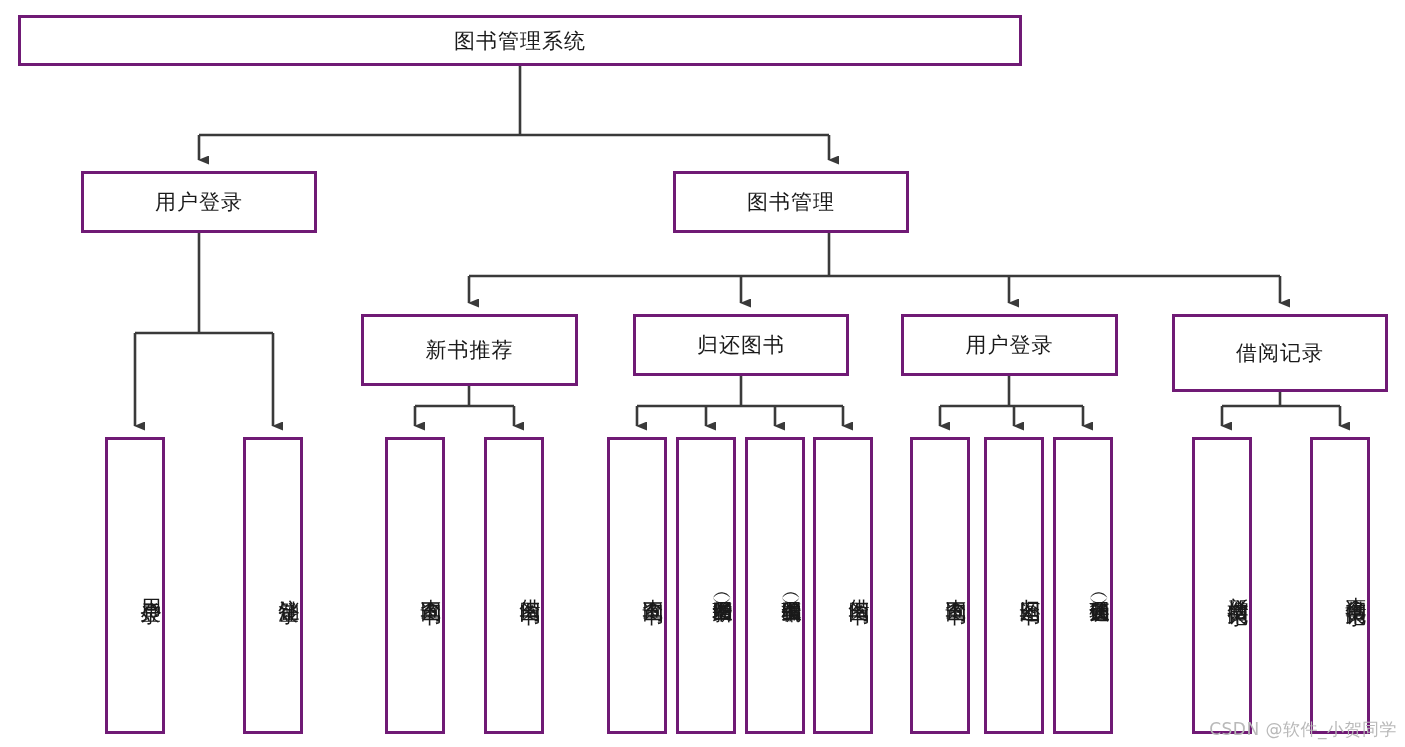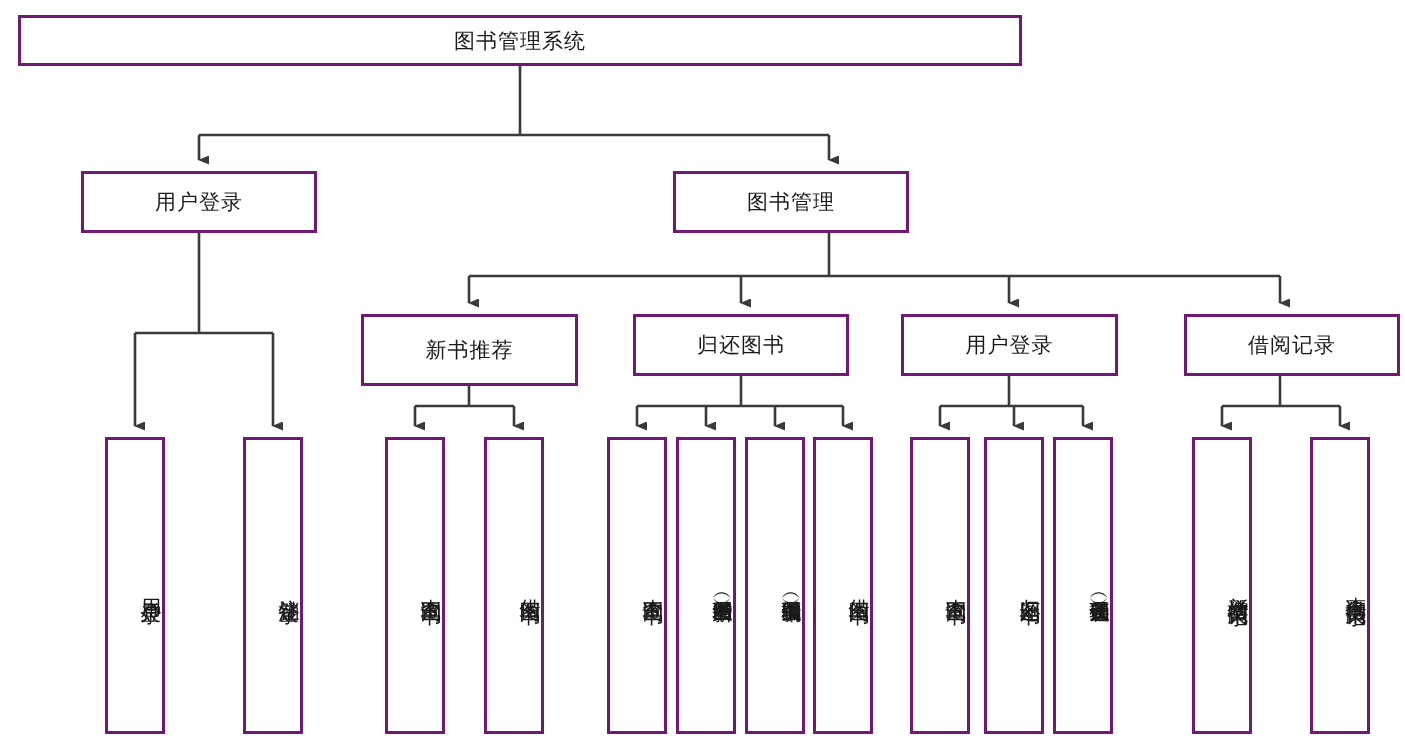--- a/index.html
+++ b/index.html
@@ -127,21 +127,21 @@
       </div>
       <div class="node horizontal" style="left: 361px; top: 314px; width: 217px; height: 72px;">
         <span class="node-label">新书推荐</span>
       </div>
       <div class="node horizontal" style="left: 633px; top: 314px; width: 216px; height: 62px;">
         <span class="node-label">归还图书</span>
       </div>
       <div class="node horizontal" style="left: 901px; top: 314px; width: 217px; height: 62px;">
         <span class="node-label">用户登录</span>
       </div>
-      <div class="node horizontal" style="left: 1172px; top: 314px; width: 216px; height: 62px; margin-left: 12px;">
+      <div class="node horizontal" style="left: 1172px; top: 314px; width: 216px; height: 78px;">
         <span class="node-label">借阅记录</span>
       </div>
       <div class="node vertical" style="left: 105px; top: 437px; width: 60px; height: 297px;">
         <span class="node-label">用户登录</span>
       </div>
       <div class="node vertical" style="left: 243px; top: 437px; width: 60px; height: 297px;">
         <span class="node-label">注销登录</span>
       </div>
       <div class="node vertical" style="left: 385px; top: 437px; width: 60px; height: 297px;">
         <span class="node-label">查询图书</span>
@@ -171,14 +171,15 @@
         <span class="node-label">确认归还（管理员）</span>
       </div>
       <div class="node vertical" style="left: 1192px; top: 437px; width: 60px; height: 297px;">
         <span class="node-label">新增借阅记录</span>
       </div>
       <div class="node vertical" style="left: 1310px; top: 437px; width: 60px; height: 297px;">
         <span class="node-label">查询借阅记录</span>
       </div>
     </div>
 
+  <div id="watermark">CSDN @软件_小贺同学</div>
 
 </div>
 
 </body></html>

